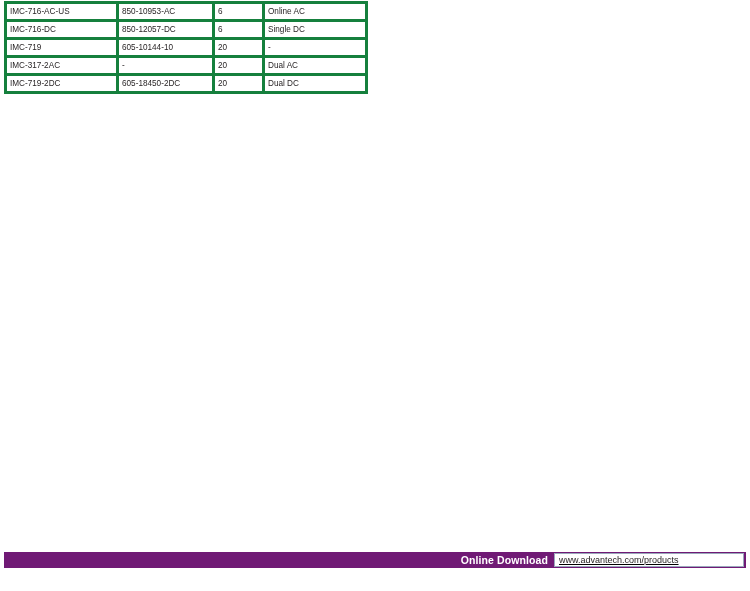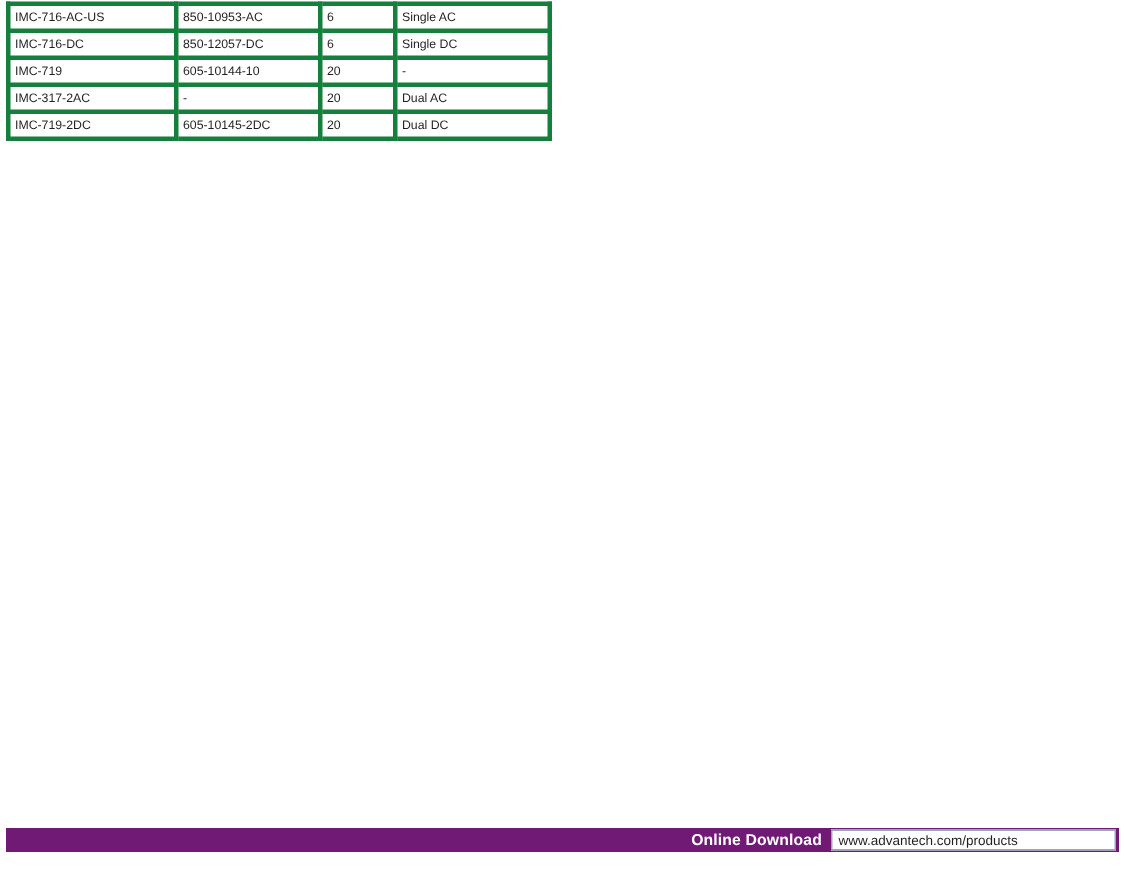--- a/index.html
+++ b/index.html
@@ -62,20 +62,21 @@
     white-space: nowrap;
   }
   .footer-url-box {
     background: #ffffff;
     border: 1px solid #9aa7bb;
     box-sizing: border-box;
     width: 190px;
     margin: 1px 2px 1px 0;
     display: flex;
     align-items: center;
+    text-decoration: underline;
   }
   .footer-url {
     color: #231f20;
     font-size: 9px;
     line-height: 12px;
     padding-left: 4px;
     white-space: nowrap;
   }
 </style>
 </head>
@@ -86,21 +87,21 @@
     <col class="c0">
       <col class="c1">
       <col class="c2">
       <col class="c3">
   </colgroup>
   <tbody>
     <tr>
       <td>IMC-716-AC-US</td>
       <td>850-10953-AC</td>
       <td>6</td>
-      <td>Single AC</td>
+      <td>Online AC</td>
     </tr>
     <tr>
       <td>IMC-716-DC</td>
       <td>850-12057-DC</td>
       <td>6</td>
       <td>Single DC</td>
     </tr>
     <tr>
       <td>IMC-719</td>
       <td>605-10144-10</td>
@@ -108,21 +109,21 @@
       <td>-</td>
     </tr>
     <tr>
       <td>IMC-317-2AC</td>
       <td>-</td>
       <td>20</td>
       <td>Dual AC</td>
     </tr>
     <tr>
       <td>IMC-719-2DC</td>
-      <td>605-10145-2DC</td>
+      <td>605-18450-2DC</td>
       <td>20</td>
       <td>Dual DC</td>
     </tr>
   </tbody>
 </table>
 
 <div class="footer">
   <span class="footer-label">Online Download</span>
   <div class="footer-url-box">
     <span class="footer-url">www.advantech.com/products</span>

